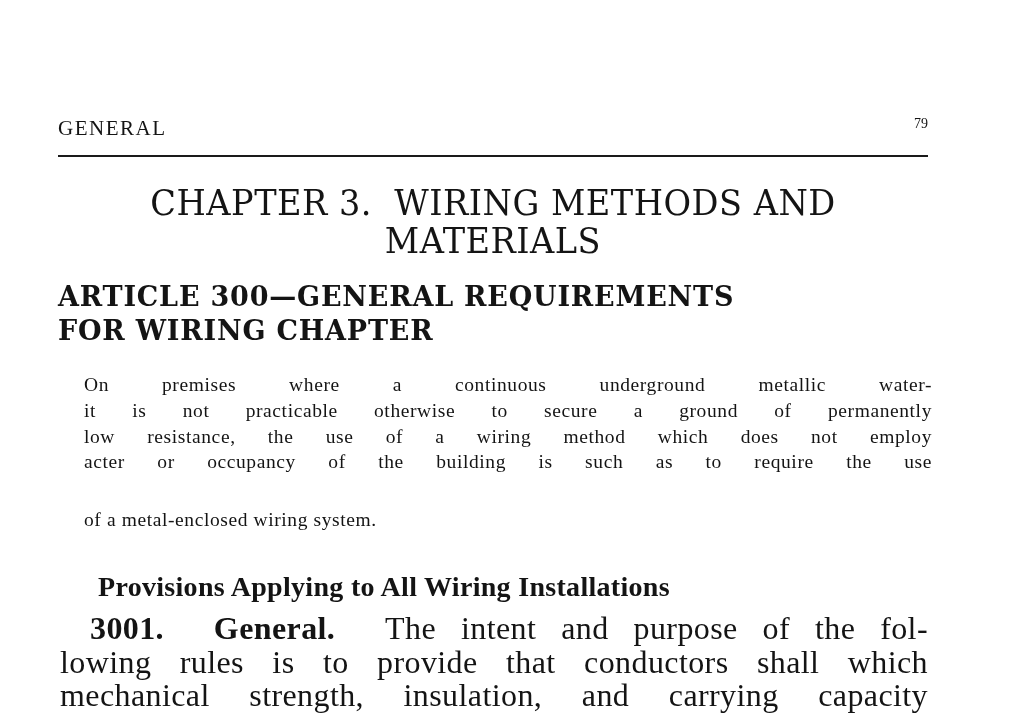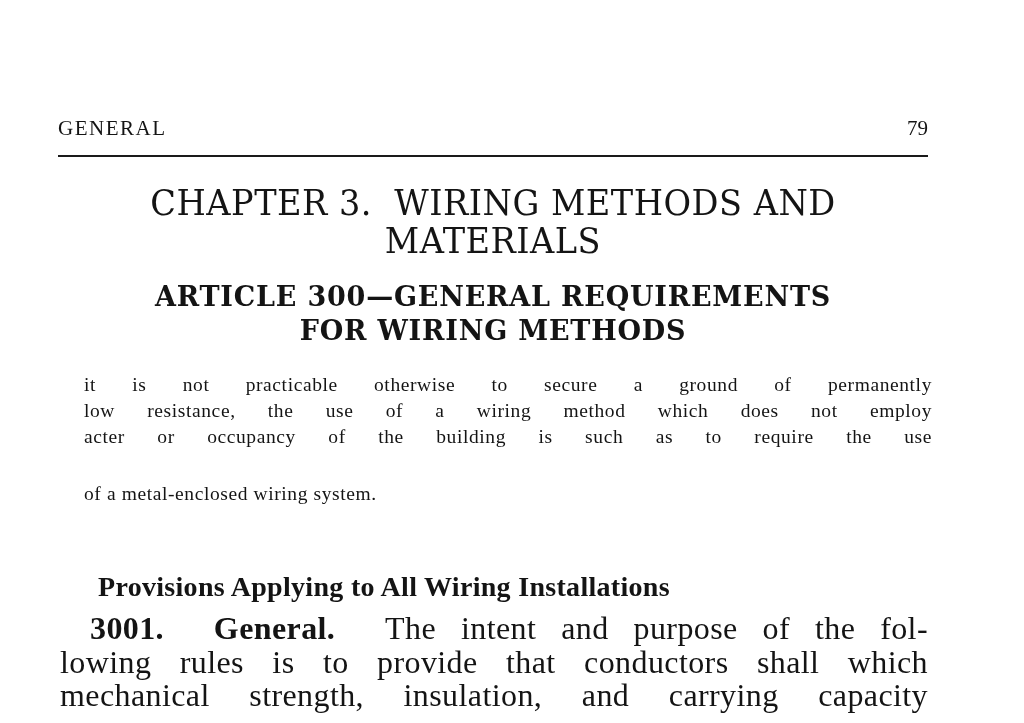--- a/index.html
+++ b/index.html
@@ -13,32 +13,32 @@
   .running-head {
     position: absolute; top: 116px; left: 0; width: 870px; height: 26px;
   }
   .running-title {
     position: absolute; left: 0; width: 870px; 
     font-family: "Liberation Serif", serif; font-size: 21px; letter-spacing: 1.5px;
     top: 0;
   }
   .page-number {
     position: absolute; right: 0; top: 0;
-    font-family: "Liberation Serif", serif; font-size: 21px;
+    font-family: "Liberation Serif", serif; font-size: 14px;
   }
   .rule {
     position: absolute; top: 155px; left: 0; width: 870px; height: 2px; background: #1a1a1a;
   }
   .chapter-title {
     position: absolute; top: 184px; left: 0; width: 870px; text-align: center;
     font-family: "DejaVu Serif", serif; font-size: 35px; line-height: 38px;
     letter-spacing: 0.5px; transform: scaleX(0.96); transform-origin: center;
   }
   .article-title {
-    position: absolute; top: 280px; left: 0; width: 870px; text-align: center;
+    position: absolute; top: 280px; left: 0; width: 870px; 
     font-family: "DejaVu Serif", serif; font-weight: bold; font-size: 27px; line-height: 34px;
     letter-spacing: 0.8px;
   }
   .intro {
     position: absolute; top: 372px; left: 26px; width: 848px;
     font-family: "Liberation Serif", serif; font-size: 19.5px; line-height: 25.8px;
     text-align: justify; text-align-last: left; letter-spacing: 0.6px;
   }
   .intro .line { display: block; text-align: justify; text-align-last: justify; white-space: nowrap; }
   .intro .line.last { text-align-last: left; margin-top: 32px; }
@@ -68,24 +68,25 @@
 
   <div class="rule"></div>
 
   <div class="chapter-title">
     <div style="white-space:pre">CHAPTER 3.  WIRING METHODS AND</div>
     <div>MATERIALS</div>
   </div>
 
   <div class="article-title">
     <div>ARTICLE 300—GENERAL REQUIREMENTS</div>
-    <div>FOR WIRING METHODS</div>
+    <div>FOR WIRING CHAPTER</div>
   </div>
 
   <div class="intro">
+    <span class="line">On premises where a continuous underground metallic water-</span>
     <span class="line">it is not practicable otherwise to secure a ground of permanently</span>
     <span class="line">low resistance, the use of a wiring method which does not employ</span>
     <span class="line">acter or occupancy of the building is such as to require the use</span>
     <span class="line last">of a metal-enclosed wiring system.</span>
   </div>
 
   <div class="section-heading">Provisions Applying to All Wiring Installations</div>
 
   <div class="body-text">
     <span class="line first"><span class="sec-num">3001.</span>&nbsp;&nbsp;<span class="sec-name">General.</span>&nbsp;&nbsp;<span>The intent and purpose of the fol-</span></span>

